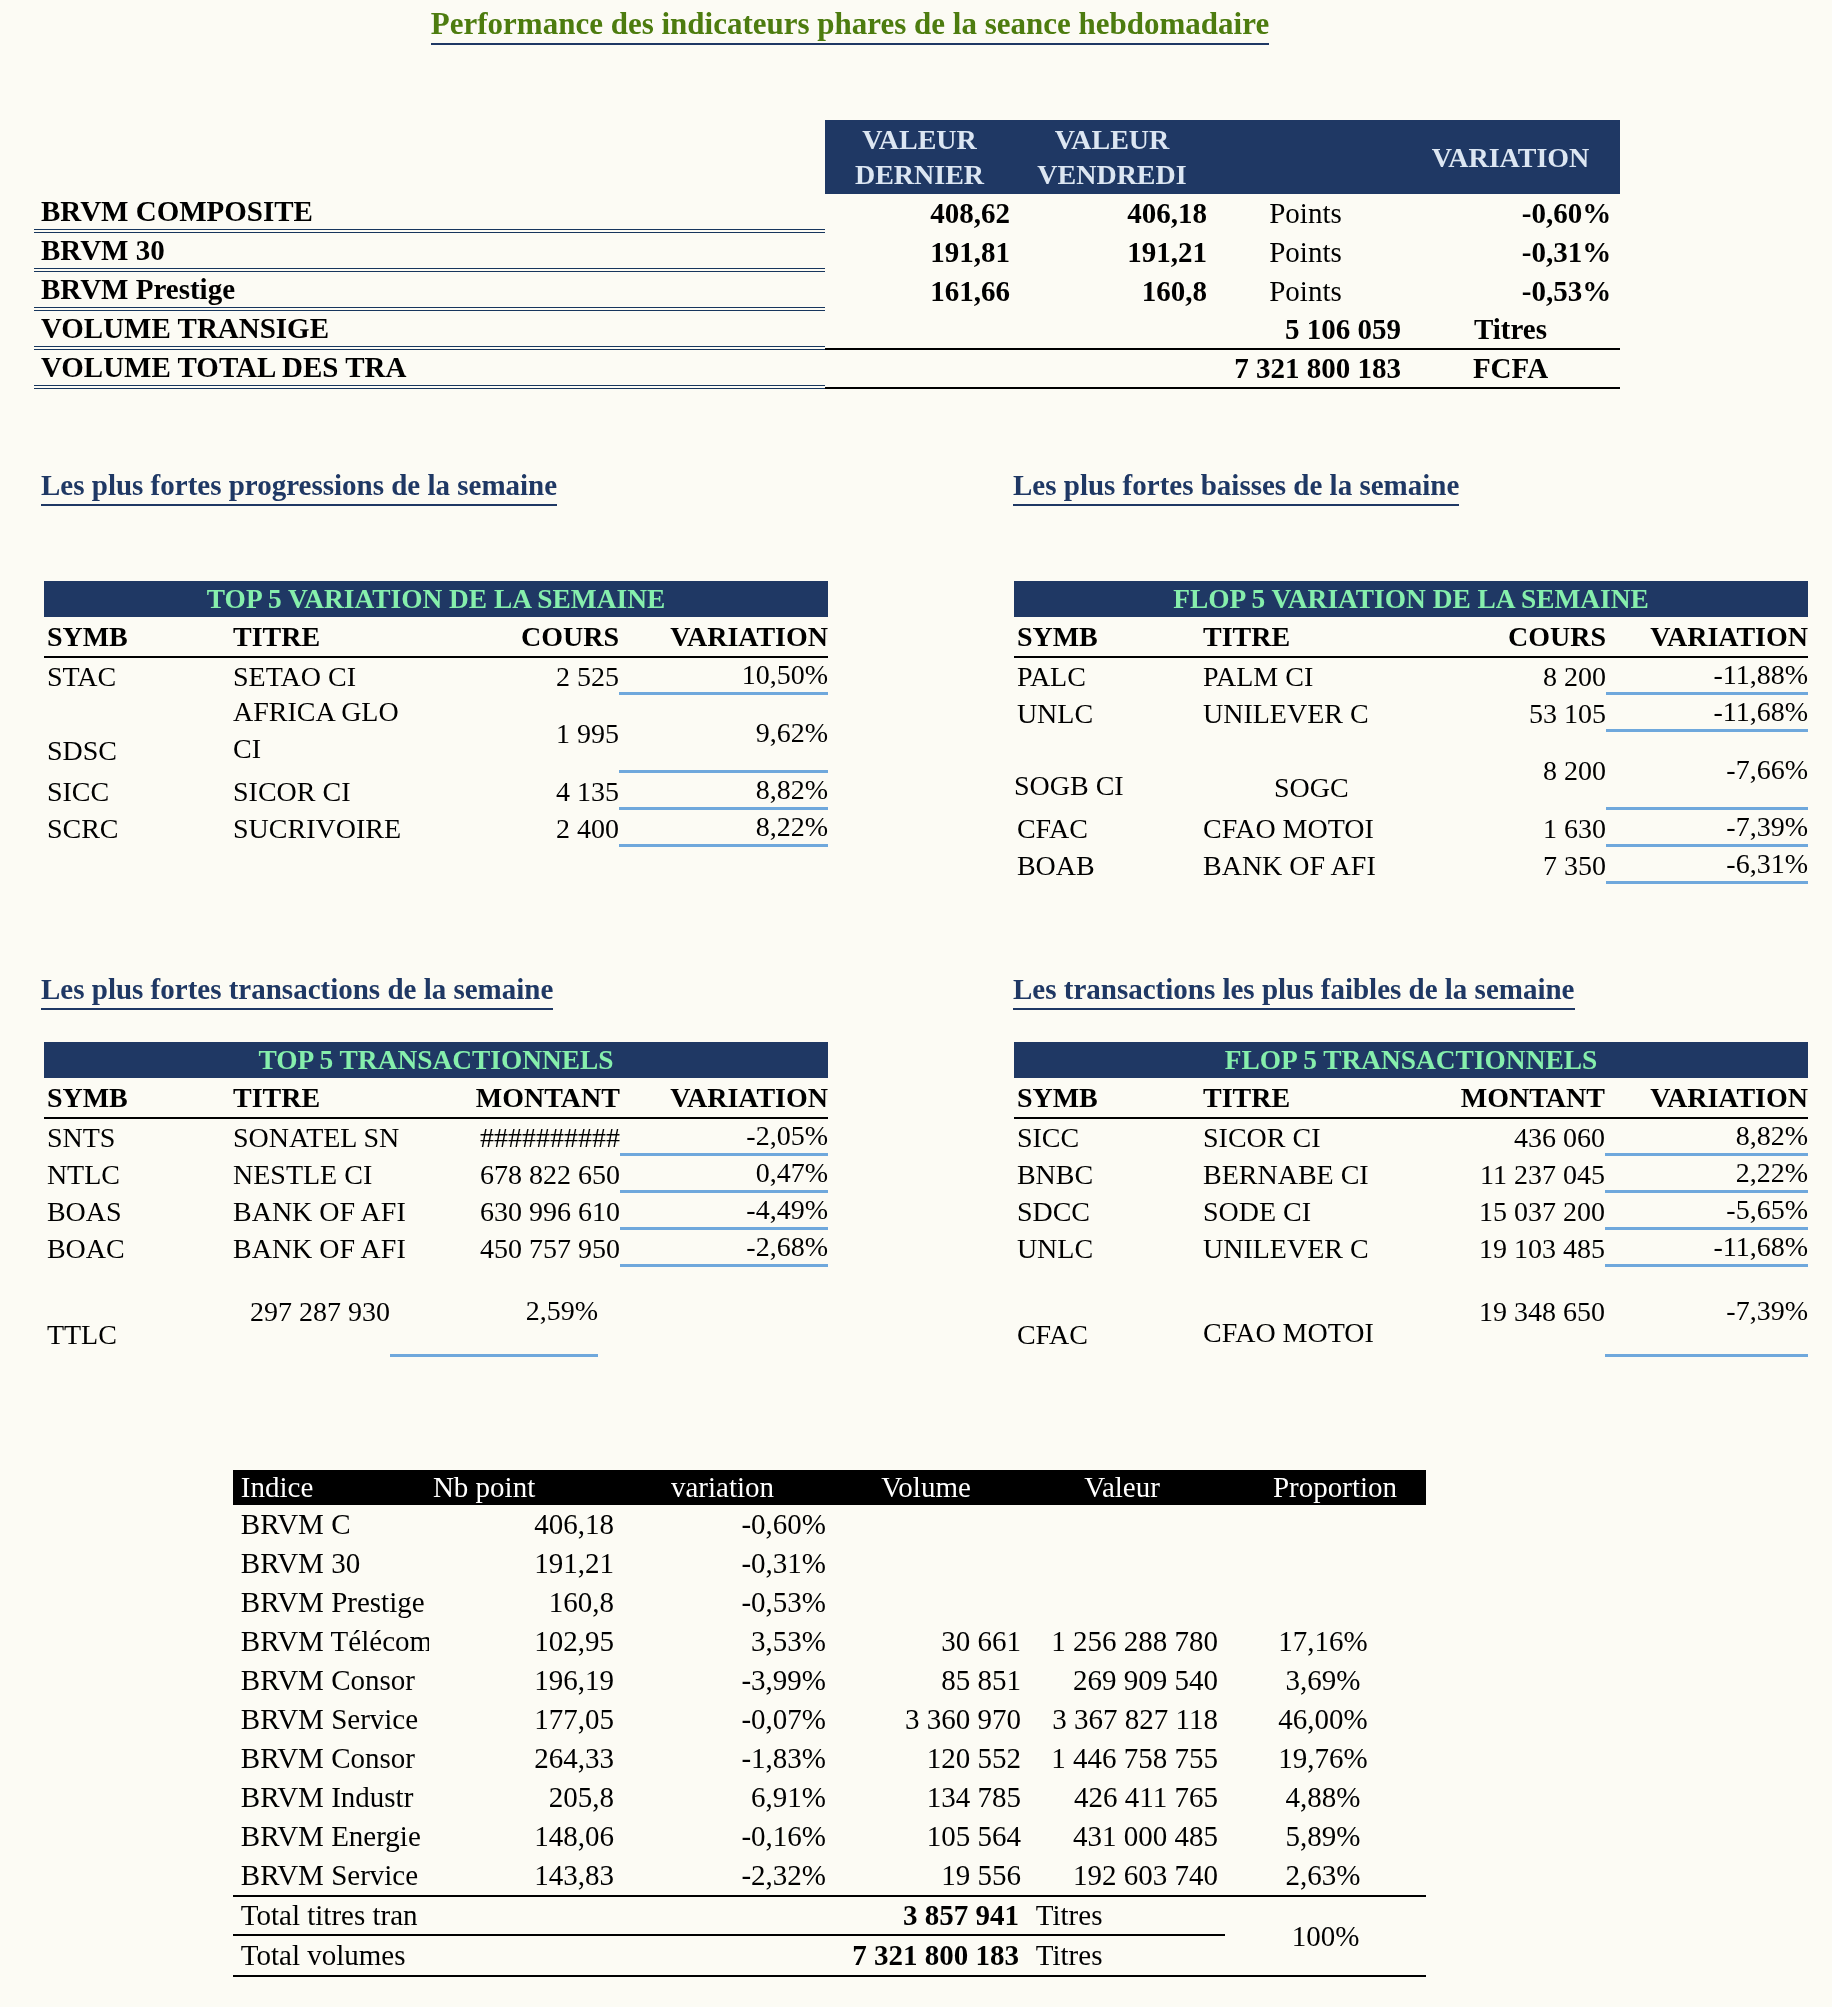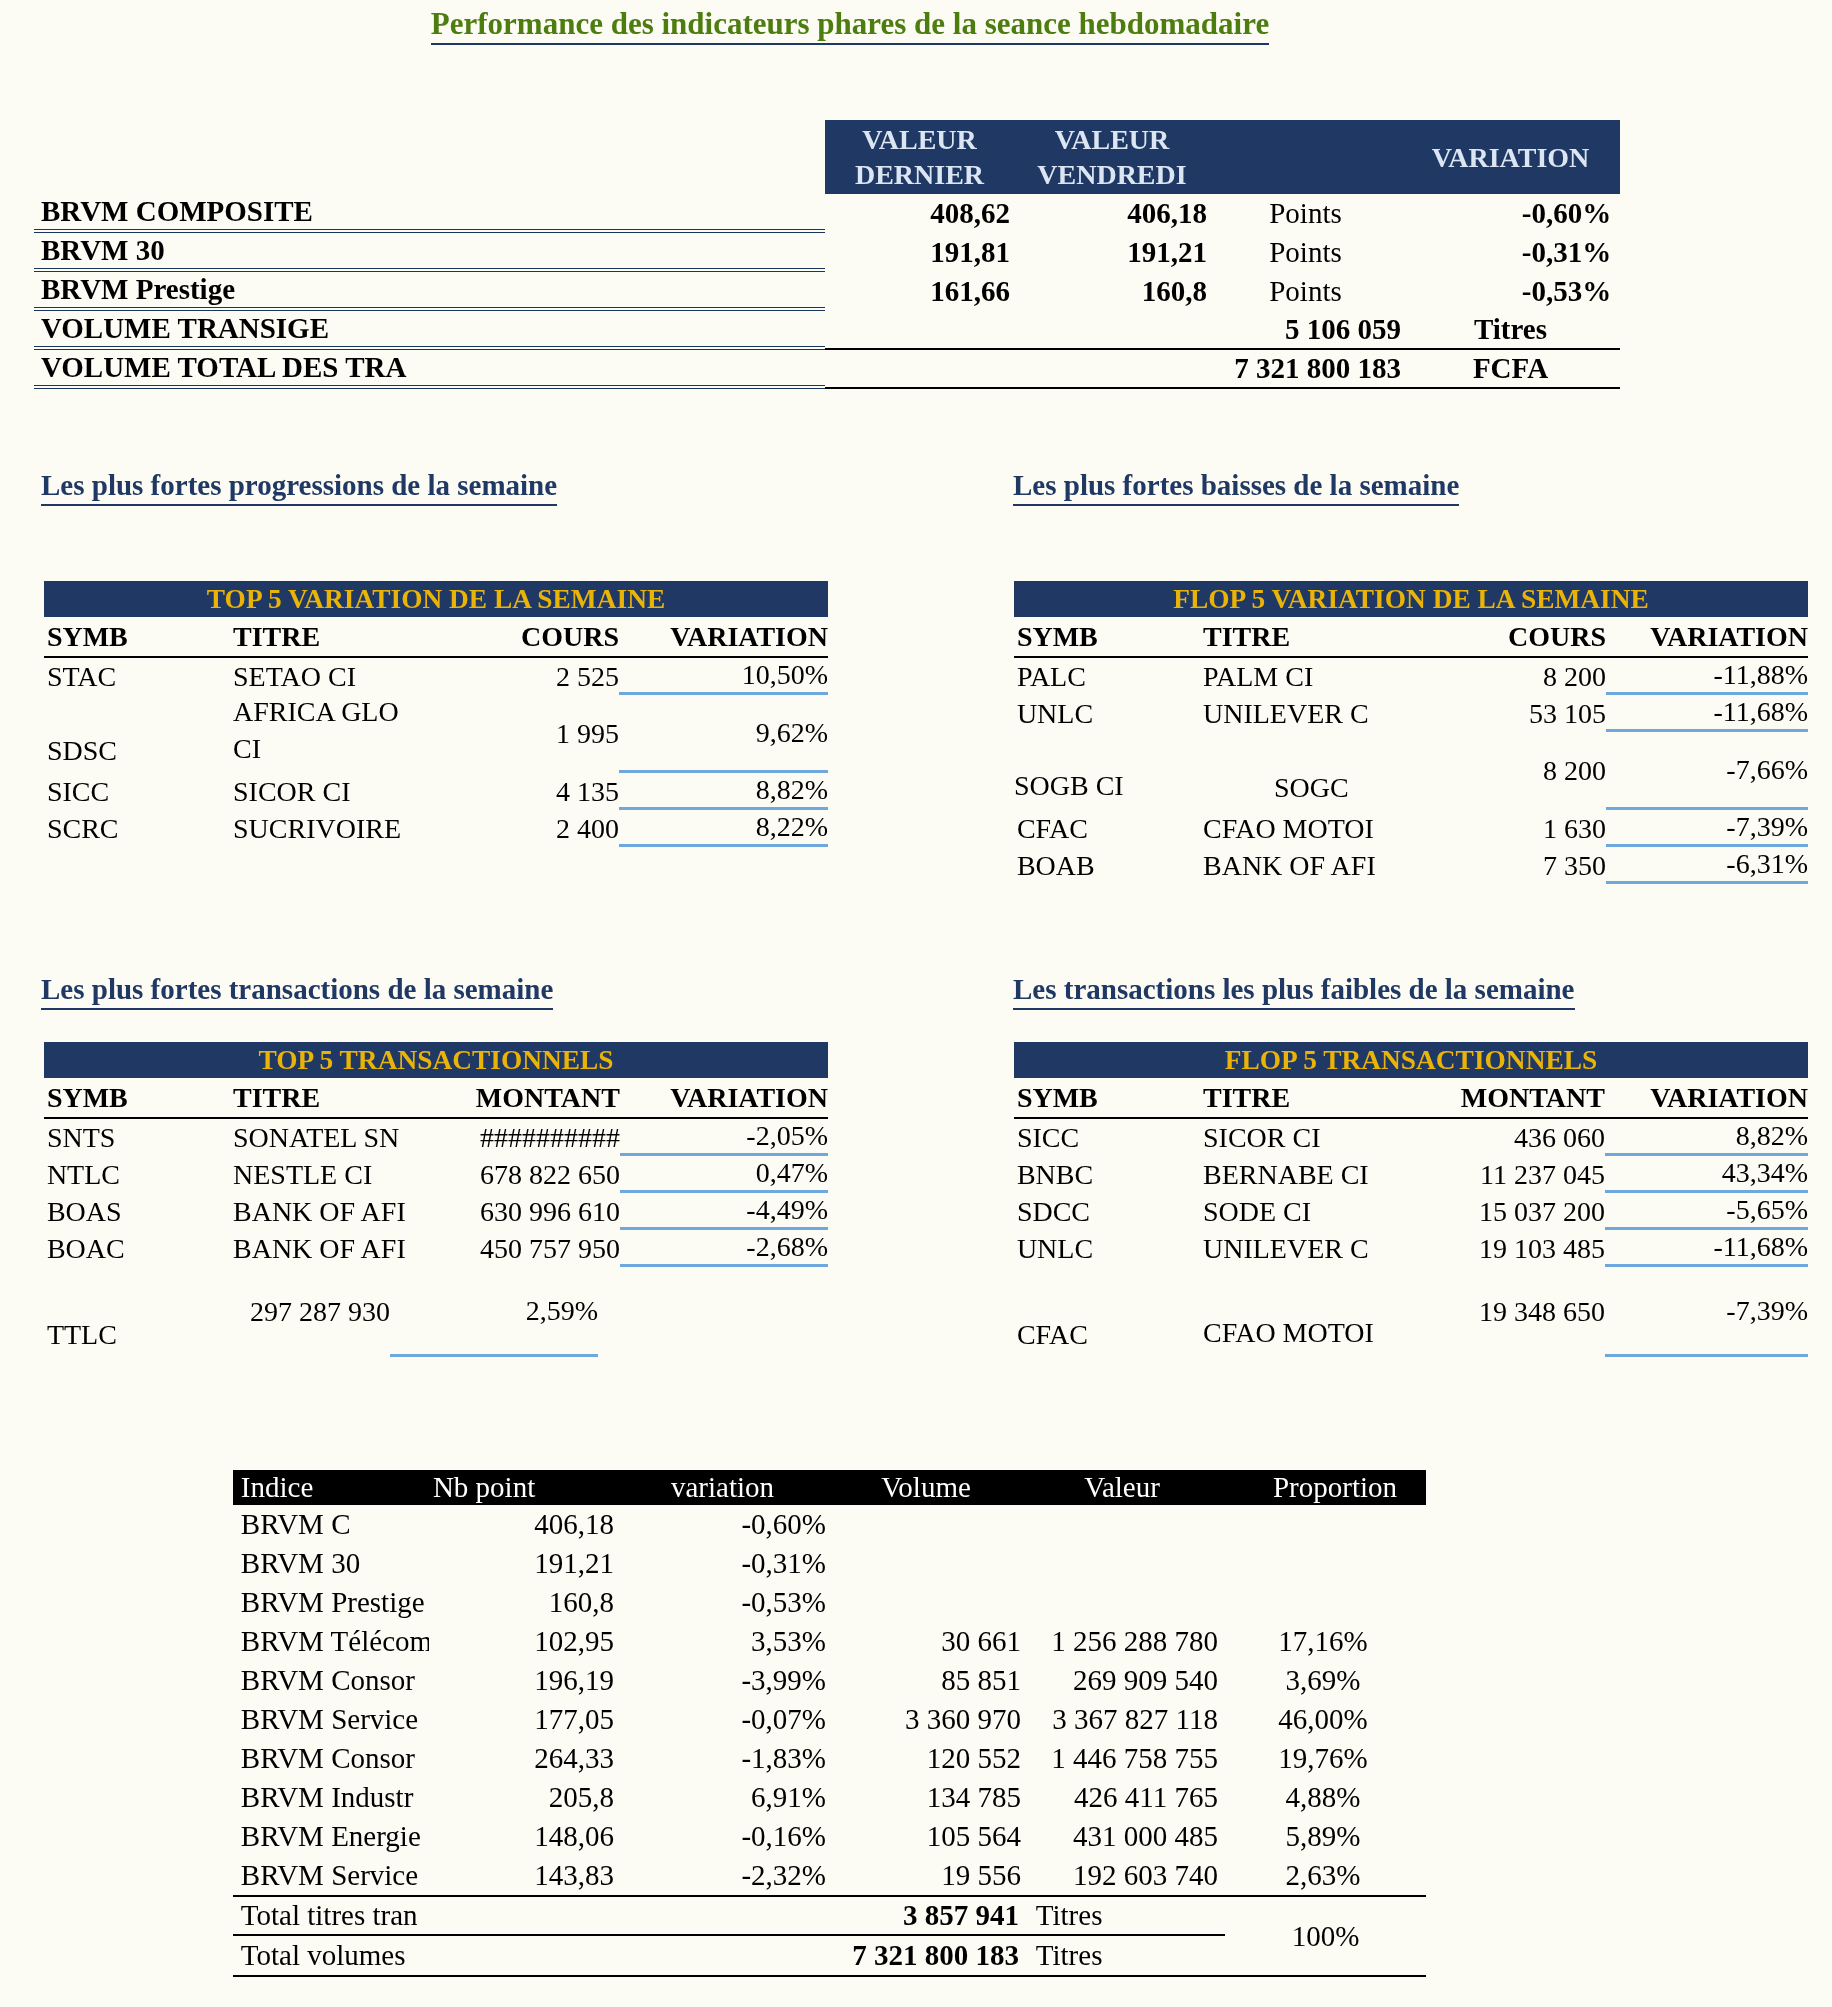--- a/index.html
+++ b/index.html
@@ -43,21 +43,21 @@
   
   .sect { font-size:29px; font-weight:bold; color:#1f3864; }
   .sect span { border-bottom:2px solid #1f3864; padding-bottom:2.9px; }
   .h-gain { left:41px; top:469px; }
   .h-loss { left:1013px; top:469px; }
   .h-toptr { left:41px; top:973px; }
   .h-lowtr { left:1013px; top:973px; }
 
   
   .mtable { font-size:28px; }
-  .mtable .bar { height:36px; background:#1f3864; color:#eab308; font-weight:bold;
+  .mtable .bar { height:36px; background:#1f3864; color:#86efac; font-weight:bold;
     font-size:27.4px; display:flex; align-items:center; justify-content:center; }
   .mtable .cols { display:flex; height:41px; font-weight:bold;
     border-bottom:2.9px solid #000; box-sizing:border-box; align-items:stretch; }
   .mtable .row { display:flex; height:37px; align-items:stretch; }
   .mtable .row.tall-v { height:78px; }
   .mtable .row.tall-t { height:90px; }
   .mtable .cell { display:flex; align-items:center; box-sizing:border-box; }
   .mtable .cell.r { justify-content:flex-end; }
   .mtable .cell.sym { padding-left:2.9px; }
   .mtable .cell.vr { justify-content:flex-end; border-bottom:3.9px solid #6fa8dc; }
@@ -287,21 +287,21 @@
   <div class="row">
     <div class="cell sym w1">SICC</div>
     <div class="cell tit w2 nowrap">SICOR CI</div>
     <div class="cell r w3">436 060</div>
     <div class="cell vr w4">8,82%</div>
   </div>
   <div class="row">
     <div class="cell sym w1">BNBC</div>
     <div class="cell tit w2 nowrap">BERNABE CI</div>
     <div class="cell r w3">11 237 045</div>
-    <div class="cell vr w4">43,34%</div>
+    <div class="cell vr w4">2,22%</div>
   </div>
   <div class="row">
     <div class="cell sym w1">SDCC</div>
     <div class="cell tit w2 nowrap">SODE CI</div>
     <div class="cell r w3">15 037 200</div>
     <div class="cell vr w4">-5,65%</div>
   </div>
   <div class="row">
     <div class="cell sym w1">UNLC</div>
     <div class="cell tit w2 nowrap">UNILEVER C</div>

